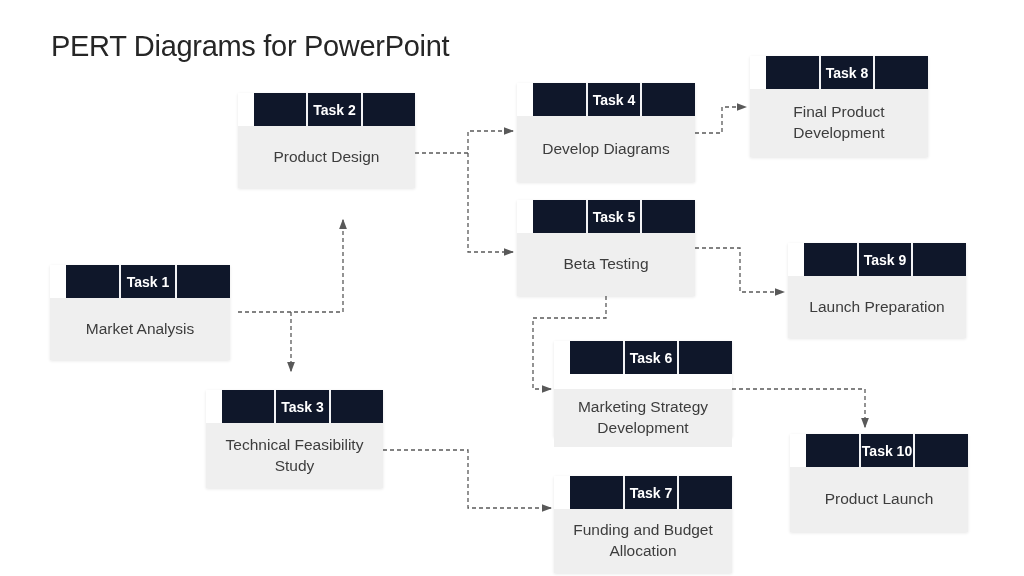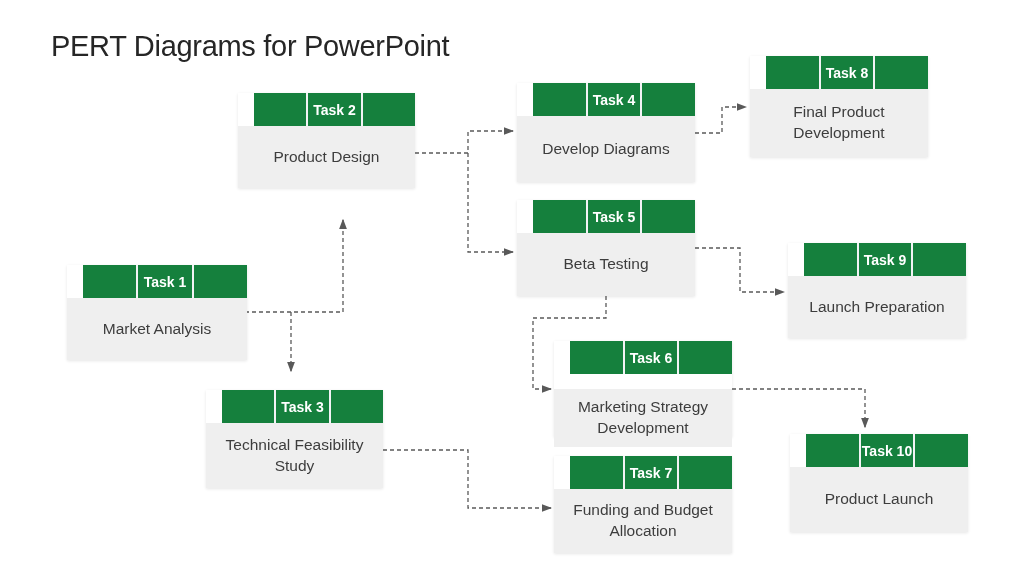--- a/index.html
+++ b/index.html
@@ -19,44 +19,44 @@
   .wires{position:absolute;left:0;top:0;width:1024px;height:576px;}
   .connector{fill:none;stroke:#595959;stroke-width:1.3;stroke-dasharray:4 3;}
   
   .task{
     position:absolute;
     display:flex;flex-direction:column;
     box-shadow:0 1px 3px rgba(0,0,0,0.10);
   }
   .task-header{
     display:flex;height:33px;flex:0 0 33px;
-    background:#15803d;
+    background:#0f172a;
     margin-left:16px;
   }
   .task-header .cell{flex:1;}
   .task-header .cell.mid{
     display:flex;align-items:center;justify-content:center;
     border-left:2px solid #f2f3f5;border-right:2px solid #f2f3f5;
     color:#ffffff;font-size:14px;font-weight:700;
   }
   .task-body{
     flex:1;
     display:flex;align-items:center;justify-content:center;text-align:center;
     background:#efefef;
     color:#3d3d3d;font-size:15.5px;line-height:1.35;
     padding:8px 10px;
   }
   
-  .t1 {left:67px; top:265px;width:180px;height:95px;}
+  .t1 {left:50px; top:265px;width:180px;height:95px;}
   .t2 {left:238px;top:93px; width:177px;height:95px;}
   .t3 {left:206px;top:390px;width:177px;height:98px;}
   .t4 {left:517px;top:83px; width:178px;height:99px;}
   .t5 {left:517px;top:200px;width:178px;height:96px;}
   .t6 {left:554px;top:341px;width:178px;height:96px;gap:15px;}
-  .t7 {left:554px;top:456px;width:178px;height:97px;}
+  .t7 {left:554px;top:476px;width:178px;height:97px;}
   .t8 {left:750px;top:56px; width:178px;height:101px;}
   .t9 {left:788px;top:243px;width:178px;height:95px;}
   .t10{left:790px;top:434px;width:178px;height:98px;}
 </style>
 </head>
 <body>
 
 <div class="slide">
 
   <h1 class="slide-title">PERT Diagrams for PowerPoint</h1>

